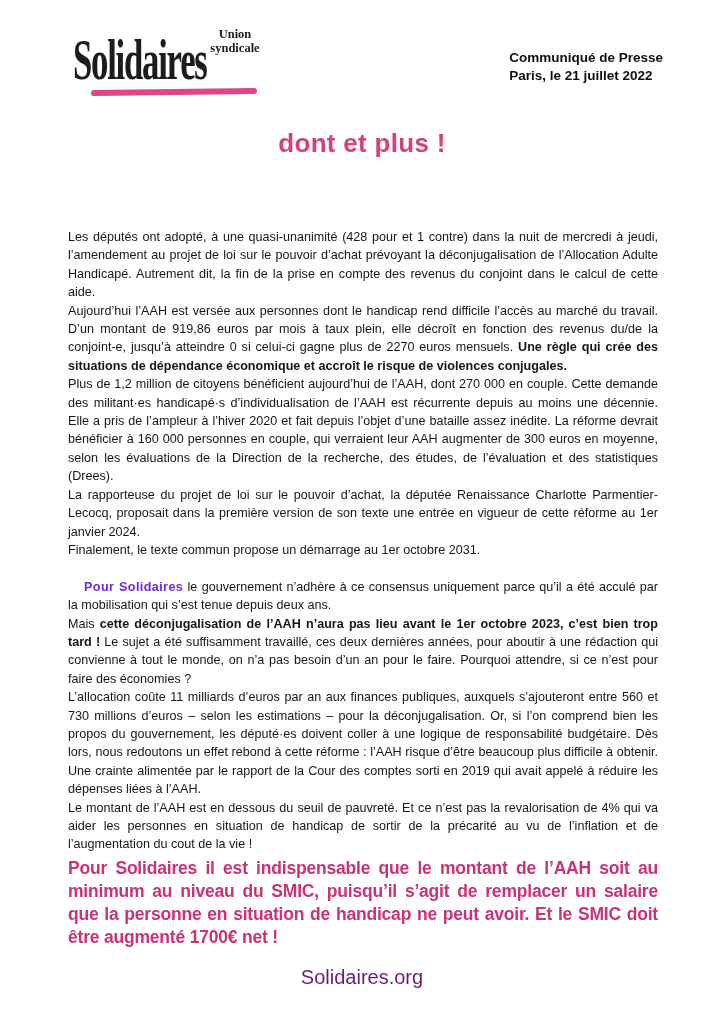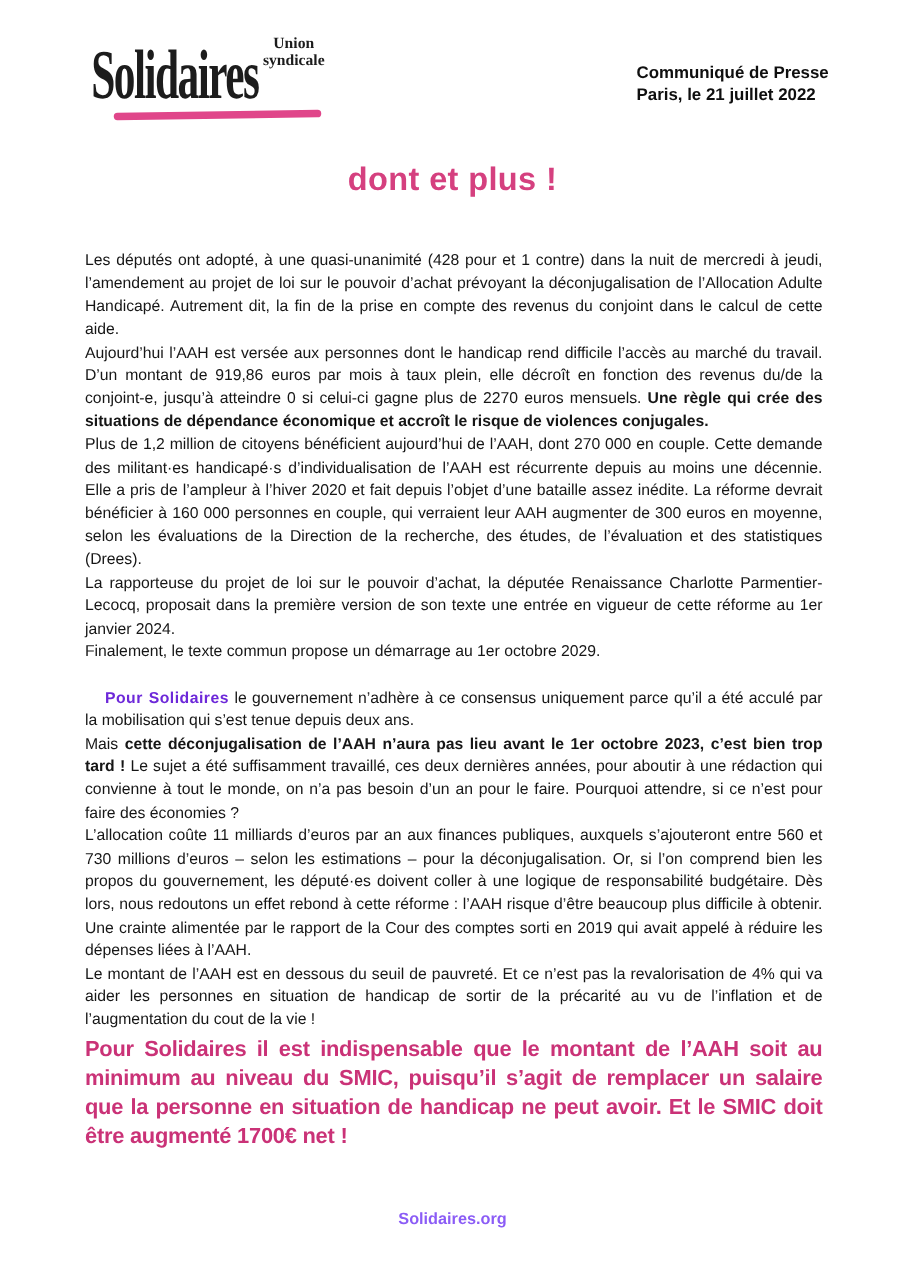--- a/index.html
+++ b/index.html
@@ -62,21 +62,21 @@
     color: #d5407f;
     font-weight: 700;
     font-size: 26px;
     line-height: 38px;
     letter-spacing: 0.3px;
   }
   .title-line { display: block; }
 
   
   .body {
-    position: absolute; top: 199px; left: 68px;
+    position: absolute; top: 228px; left: 68px;
     width: 590px;
     font-size: 12.6px;
     line-height: 18.4px;
     text-align: justify;
     color: #161616;
   }
   .para { margin: 0; }
   .spacer { height: 18.4px; }
   .seg-normal { font-weight: 400; }
   .seg-bold { font-weight: 700; }
@@ -96,23 +96,23 @@
     text-align: justify;
   }
 
   
   .footer {
     position: absolute; top: 966px; left: 0;
     width: 724px;
     text-align: center;
   }
   .site-link {
-    color: #8b5cf6;
-    font-weight: 700;
-    font-size: 13px;
+    color: #701a75;
+    font-weight: 400;
+    font-size: 20px;
     text-decoration: none;
     cursor: pointer;
   }
 </style>
 </head>
 <body>
 
 <div class="page">
 
   <div class="logo">
@@ -131,21 +131,21 @@
 
   <h1 class="title">
     <span class="title-line">dont et plus !</span>
   </h1>
 
   <main class="body">
       <p class="para"><span class="seg-normal">Les députés ont adopté, à une quasi-unanimité (428 pour et 1 contre) dans la nuit de mercredi à jeudi, l’amendement au projet de loi sur le pouvoir d’achat prévoyant la déconjugalisation de l’Allocation Adulte Handicapé. Autrement dit, la fin de la prise en compte des revenus du conjoint dans le calcul de cette aide.</span></p>
       <p class="para"><span class="seg-normal">Aujourd’hui l’AAH est versée aux personnes dont le handicap rend difficile l’accès au marché du travail. D’un montant de 919,86 euros par mois à taux plein, elle décroît en fonction des revenus du/de la conjoint-e, jusqu’à atteindre 0 si celui-ci gagne plus de 2270 euros mensuels. </span><span class="seg-bold">Une règle qui crée des situations de dépendance économique et accroît le risque de violences conjugales.</span></p>
       <p class="para"><span class="seg-normal">Plus de 1,2 million de citoyens bénéficient aujourd’hui de l’AAH, dont 270 000 en couple. Cette demande des militant·es handicapé·s d’individualisation de l’AAH est récurrente depuis au moins une décennie. Elle a pris de l’ampleur à l’hiver 2020 et fait depuis l’objet d’une bataille assez inédite. La réforme devrait bénéficier à 160 000 personnes en couple, qui verraient leur AAH augmenter de 300 euros en moyenne, selon les évaluations de la Direction de la recherche, des études, de l’évaluation et des statistiques (Drees).</span></p>
       <p class="para"><span class="seg-normal">La rapporteuse du projet de loi sur le pouvoir d’achat, la députée Renaissance Charlotte Parmentier-Lecocq, proposait dans la première version de son texte une entrée en vigueur de cette réforme au 1er janvier 2024.</span></p>
-      <p class="para"><span class="seg-normal">Finalement, le texte commun propose un démarrage au 1er octobre 2029.</span></p>
+      <p class="para"><span class="seg-normal">Finalement, le texte commun propose un démarrage au 1er octobre 2031.</span></p>
       <div class="spacer"></div>
       <p class="para"><span class="seg-script">Pour Solidaires</span><span class="seg-normal"> le gouvernement n’adhère à ce consensus uniquement parce qu’il a été acculé par la mobilisation qui s’est tenue depuis deux ans.</span></p>
       <p class="para"><span class="seg-normal">Mais </span><span class="seg-bold">cette déconjugalisation de l’AAH n’aura pas lieu avant le 1er octobre 2023, c’est bien trop tard !</span><span class="seg-normal"> Le sujet a été suffisamment travaillé, ces deux dernières années, pour aboutir à une rédaction qui convienne à tout le monde, on n’a pas besoin d’un an pour le faire. Pourquoi attendre, si ce n’est pour faire des économies ?</span></p>
       <p class="para"><span class="seg-normal">L’allocation coûte 11 milliards d’euros par an aux finances publiques, auxquels s’ajouteront entre 560 et 730 millions d’euros – selon les estimations – pour la déconjugalisation. Or, si l’on comprend bien les propos du gouvernement, les député·es doivent coller à une logique de responsabilité budgétaire. Dès lors, nous redoutons un effet rebond à cette réforme : l’AAH risque d’être beaucoup plus difficile à obtenir. Une crainte alimentée par le rapport de la Cour des comptes sorti en 2019 qui avait appelé à réduire les dépenses liées à l’AAH.</span></p>
       <p class="para"><span class="seg-normal">Le montant de l’AAH est en dessous du seuil de pauvreté. Et ce n’est pas la revalorisation de 4% qui va aider les personnes en situation de handicap de sortir de la précarité au vu de l’inflation et de l’augmentation du cout de la vie !</span></p>
       <p class="para highlight"><span class="seg-bold">Pour Solidaires il est indispensable que le montant de l’AAH soit au minimum au niveau du SMIC, puisqu’il s’agit de remplacer un salaire que la personne en situation de handicap ne peut avoir. Et le SMIC doit être augmenté 1700€ net !</span></p>
     </main>
 
   <footer class="footer">
     <span class="site-link">Solidaires.org</span>

